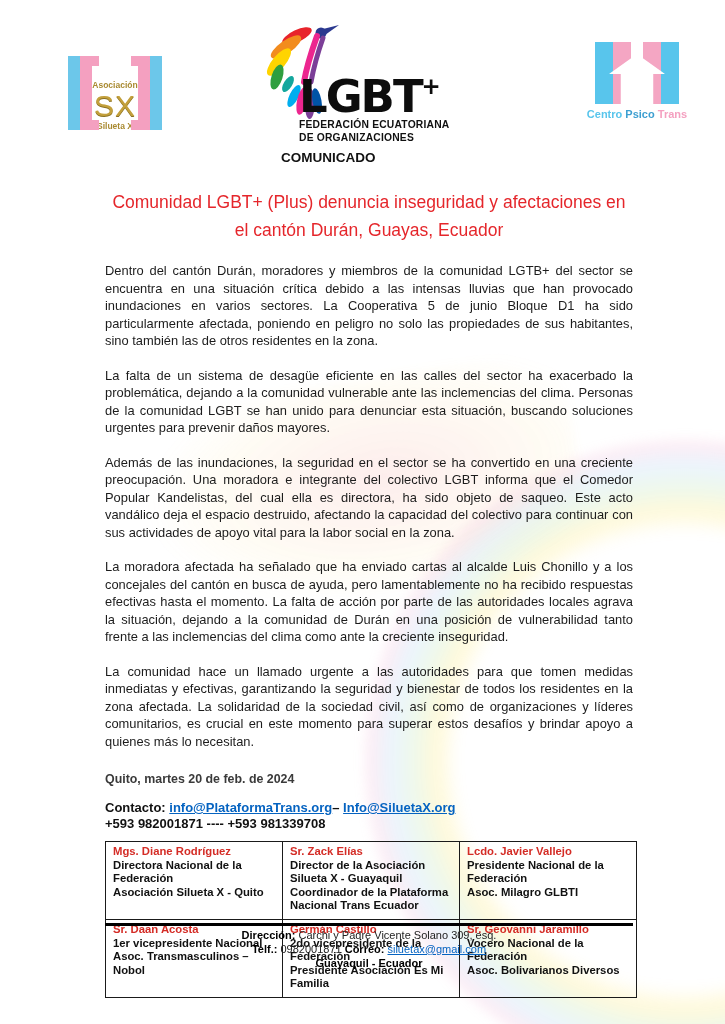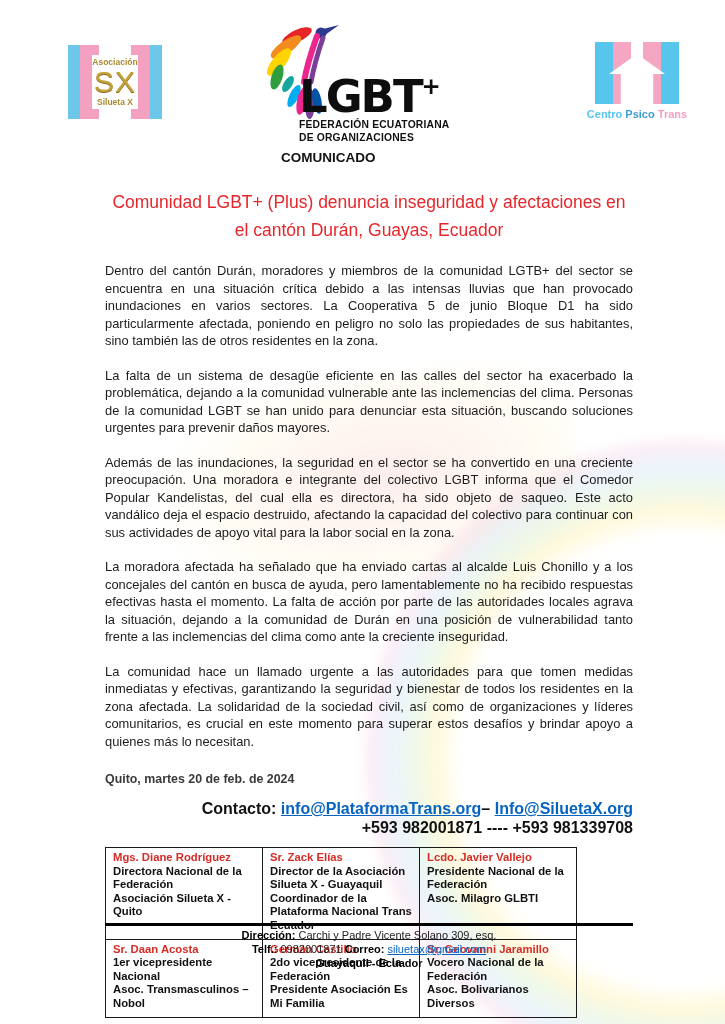--- a/index.html
+++ b/index.html
@@ -27,21 +27,21 @@
     background:radial-gradient(ellipse at 55% 45%,
       rgba(235,80,70,0.10), rgba(250,200,70,0.06) 50%, rgba(255,255,255,0) 72%);
     filter:blur(5px);
   }
   .content-layer { position:relative; z-index:1; }
 
   
   .header { position:relative; height:178px; }
 
   
-  .logo-silueta { position:absolute; left:68px; top:45px; width:94px; height:74px; display:flex; }
+  .logo-silueta { position:absolute; left:68px; top:56px; width:94px; height:74px; display:flex;align-items:flex-end; }
   .sx-bar { width:13px; height:100%; background:#6cc7ea; }
   .sx-bracket { position:relative; width:13px; height:100%; background:#f4a0c0; }
   .sx-bracket::before, .sx-bracket::after { content:""; position:absolute; width:19px; height:10px; background:#f4a0c0; }
   .sx-bracket.l::before { top:0; left:0; } .sx-bracket.l::after { bottom:0; left:0; }
   .sx-bracket.r::before { top:0; right:0; } .sx-bracket.r::after { bottom:0; right:0; }
   .sx-mid { flex:1; display:flex; flex-direction:column; align-items:center; justify-content:center; line-height:1; }
   .sx-top, .sx-bottom { font-size:8.5px; color:#a98a31; font-weight:bold; white-space:nowrap; }
   .sx-letters { font-size:30px; font-weight:normal; color:#c3a03c; letter-spacing:1px;
     text-shadow:0 1px 0 #8a7020; margin:1px 0; }
 
@@ -70,26 +70,26 @@
   .doc-title { margin:10px 92px 0 105px; text-align:center; color:#e5262b;
     font-weight:normal; font-size:17.5px; line-height:1.6; }
 
   
   .body-text { margin:18px 92px 0 105px; font-size:12.9px; line-height:17.5px;
     text-align:justify; color:#1c1c1c; }
   .body-text p { margin-bottom:17px; }
   .dateline { margin:22px 92px 0 105px; font-size:12.4px; font-weight:bold; color:#3a3a3a; }
 
   
-  .contact { margin:14px 92px 0 105px; text-align:right; font-size:16px; font-weight:bold; color:#111; }
+  .contact { margin:14px 92px 0 105px; text-align:left; font-size:13px; font-weight:bold; color:#111; }
   .contact .phones { margin-top:1px; }
   a.link { color:#0563c1; text-decoration:underline; cursor:pointer; font-weight:bold; }
 
   
-  .sig-table { margin:10px 92px 0 105px; border-collapse:collapse; width:472px; table-layout:fixed; }
+  .sig-table { margin:10px 92px 0 105px; border-collapse:collapse; width:532px; table-layout:fixed; }
   .sig-table td { border:1px solid #1a1a1a; vertical-align:top; padding:3px 7px 6px 7px;
     font-size:11.3px; line-height:13.6px; font-weight:bold; color:#111; }
   .sig-name { color:#d42c26; }
 
   
   .footer { position:absolute; left:105px; right:92px; top:923px; border-top:3px solid #000;
     padding-top:3px; text-align:center; font-size:11px; line-height:13.8px; color:#222; z-index:1; }
   .footer b { color:#000; }
   .footer .city { font-weight:bold; color:#000; }
   .footer a.link { font-weight:normal;margin-top:44px; }

